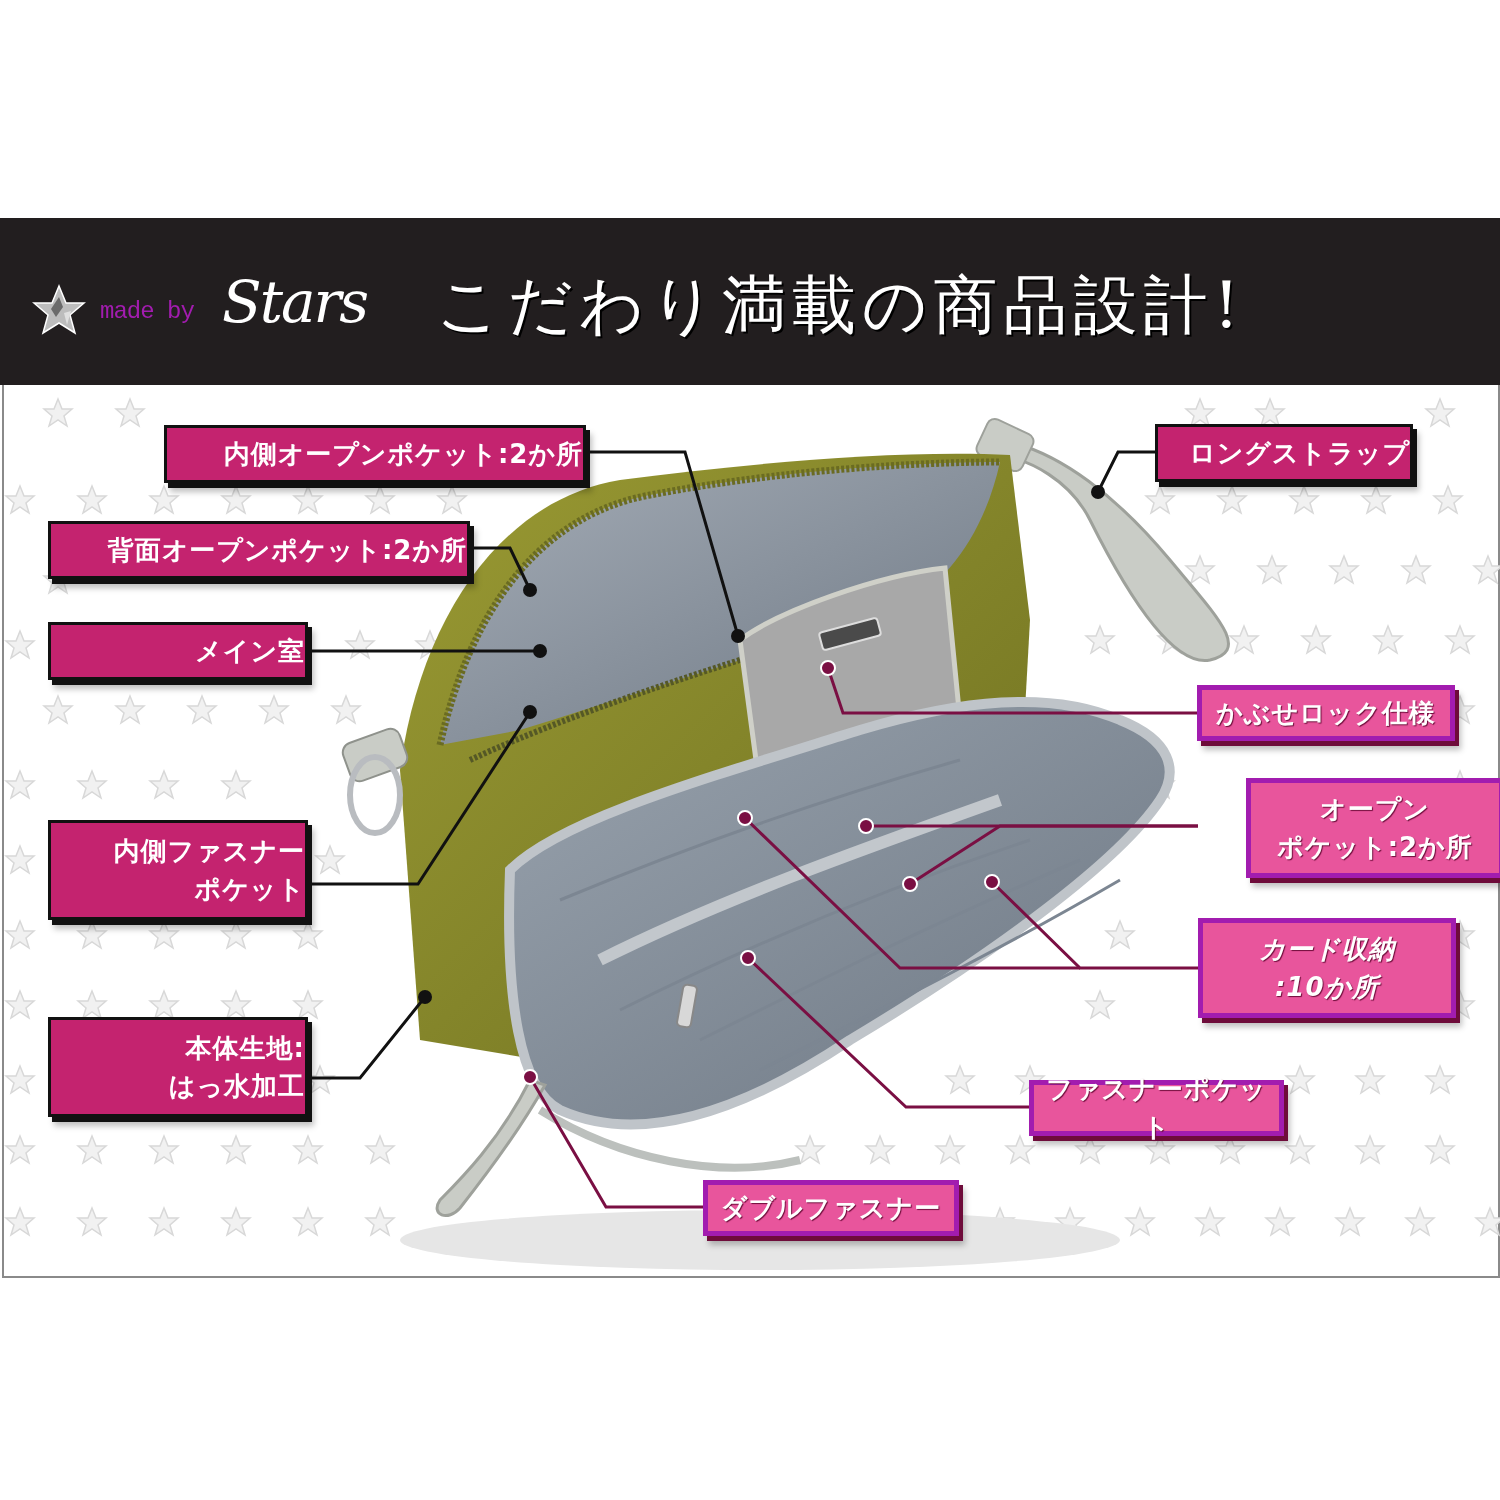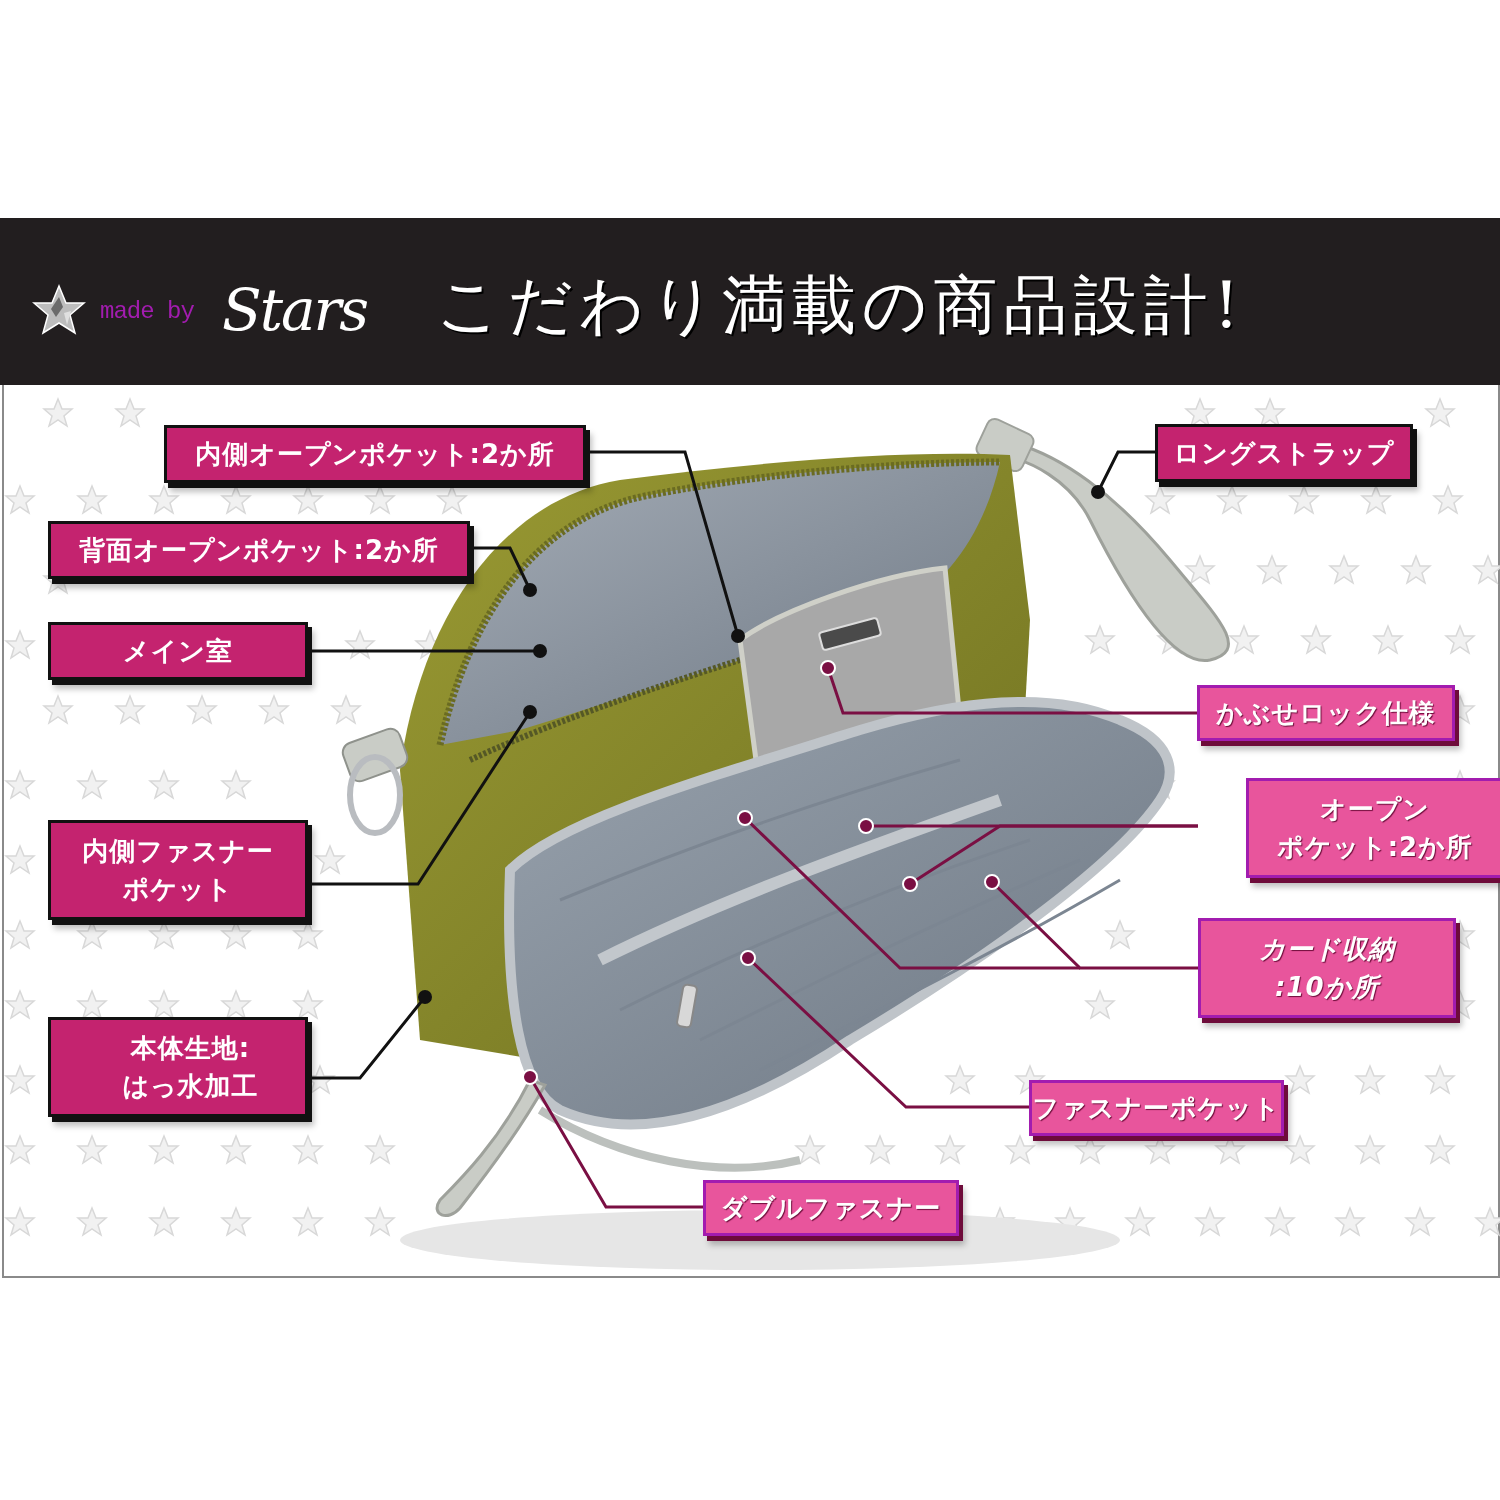--- a/index.html
+++ b/index.html
@@ -4,33 +4,33 @@
 <style>
   html, body { margin:0; padding:0; background:#ffffff; }
   body { width:1500px; height:1500px; position:relative; overflow:hidden;
          font-family:"DejaVu Sans", "Liberation Sans", sans-serif; }
   .card { position:absolute; left:2px; top:218px; width:1494px; height:1058px;
           border:2px solid #8a8a8a; border-top:none; background:#ffffff; overflow:hidden; }
   .header { position:absolute; left:0; top:218px; width:1500px; height:167px; background:#221e1f; }
   .logo-star { position:absolute; left:32px; top:284px; width:54px; height:54px; }
   .logo-text { position:absolute; left:100px; top:298px; color:#a21caf; font-size:24px; letter-spacing:-1px;
                font-family:Liberation Mono, monospace; }
-  .logo-brand { position:absolute; left:222px; top:276px; color:#fff; font-size:58px; font-style:italic;
+  .logo-brand { position:absolute; left:222px; top:268px; color:#fff; font-size:58px; font-style:italic;
                 font-family:"DejaVu Serif", serif; letter-spacing:-2px; }
   .title { position:absolute; left:436px; top:262px; color:#fff; font-size:64px; letter-spacing:6px;
            font-family:"DejaVu Serif", serif; white-space:nowrap;
            text-shadow:2px 2px 0 #000; }
   .stars { position:absolute; left:0; top:385px; width:1500px; height:890px; }
   .bag { position:absolute; left:0; top:0; width:1500px; height:1500px; }
   .label { position:absolute; box-sizing:border-box; color:#fff; text-align:center;
            font-weight:bold; font-size:26px; line-height:38px; display:flex; align-items:center;
            justify-content:center; flex-direction:column; letter-spacing:1px;
            font-family:"DejaVu Sans", sans-serif; }
-  .label.dark { background:#c4236f; border:3px solid #111; box-shadow:4px 5px 0 #111, 6px 9px 6px rgba(0,0,0,0.25); }
-  .label.light { background:#e8559c; border:3px solid #a21caf; box-shadow:4px 5px 0 #6e0c3a, 6px 9px 6px rgba(0,0,0,0.25);
+  .label.dark { background:#c4236f; border:3px solid #111; box-shadow:4px 5px 0 #111, 6px 9px 6px rgba(0,0,0,0.25);align-items:flex-end; }
+  .label.light { background:#e8559c; border:5px solid #a21caf; box-shadow:4px 5px 0 #6e0c3a, 6px 9px 6px rgba(0,0,0,0.25);
                  text-shadow:1px 1px 1px #6e0c3a; }
   .lines { position:absolute; left:0; top:0; width:1500px; height:1500px; pointer-events:none; }
 </style>
 </head>
 <body>
 
 <div class="card"></div>
 
 <svg class="stars" viewBox="0 385 1500 890" xmlns="http://www.w3.org/2000/svg">
   <defs>

